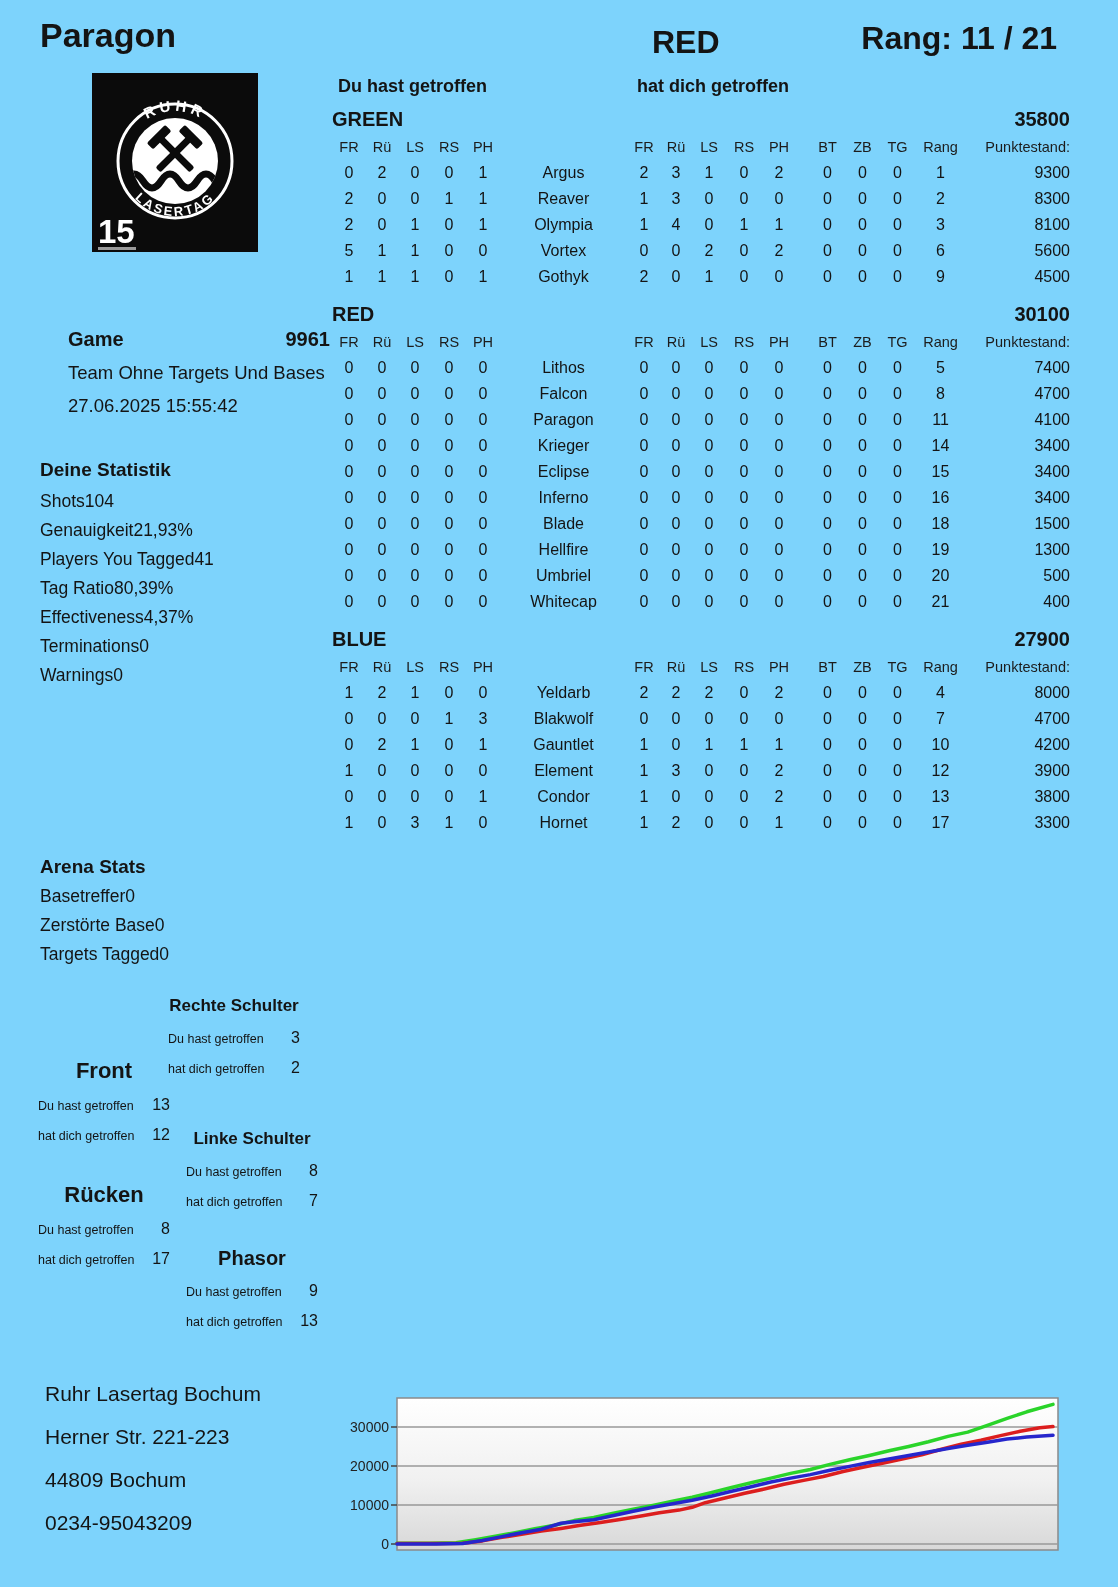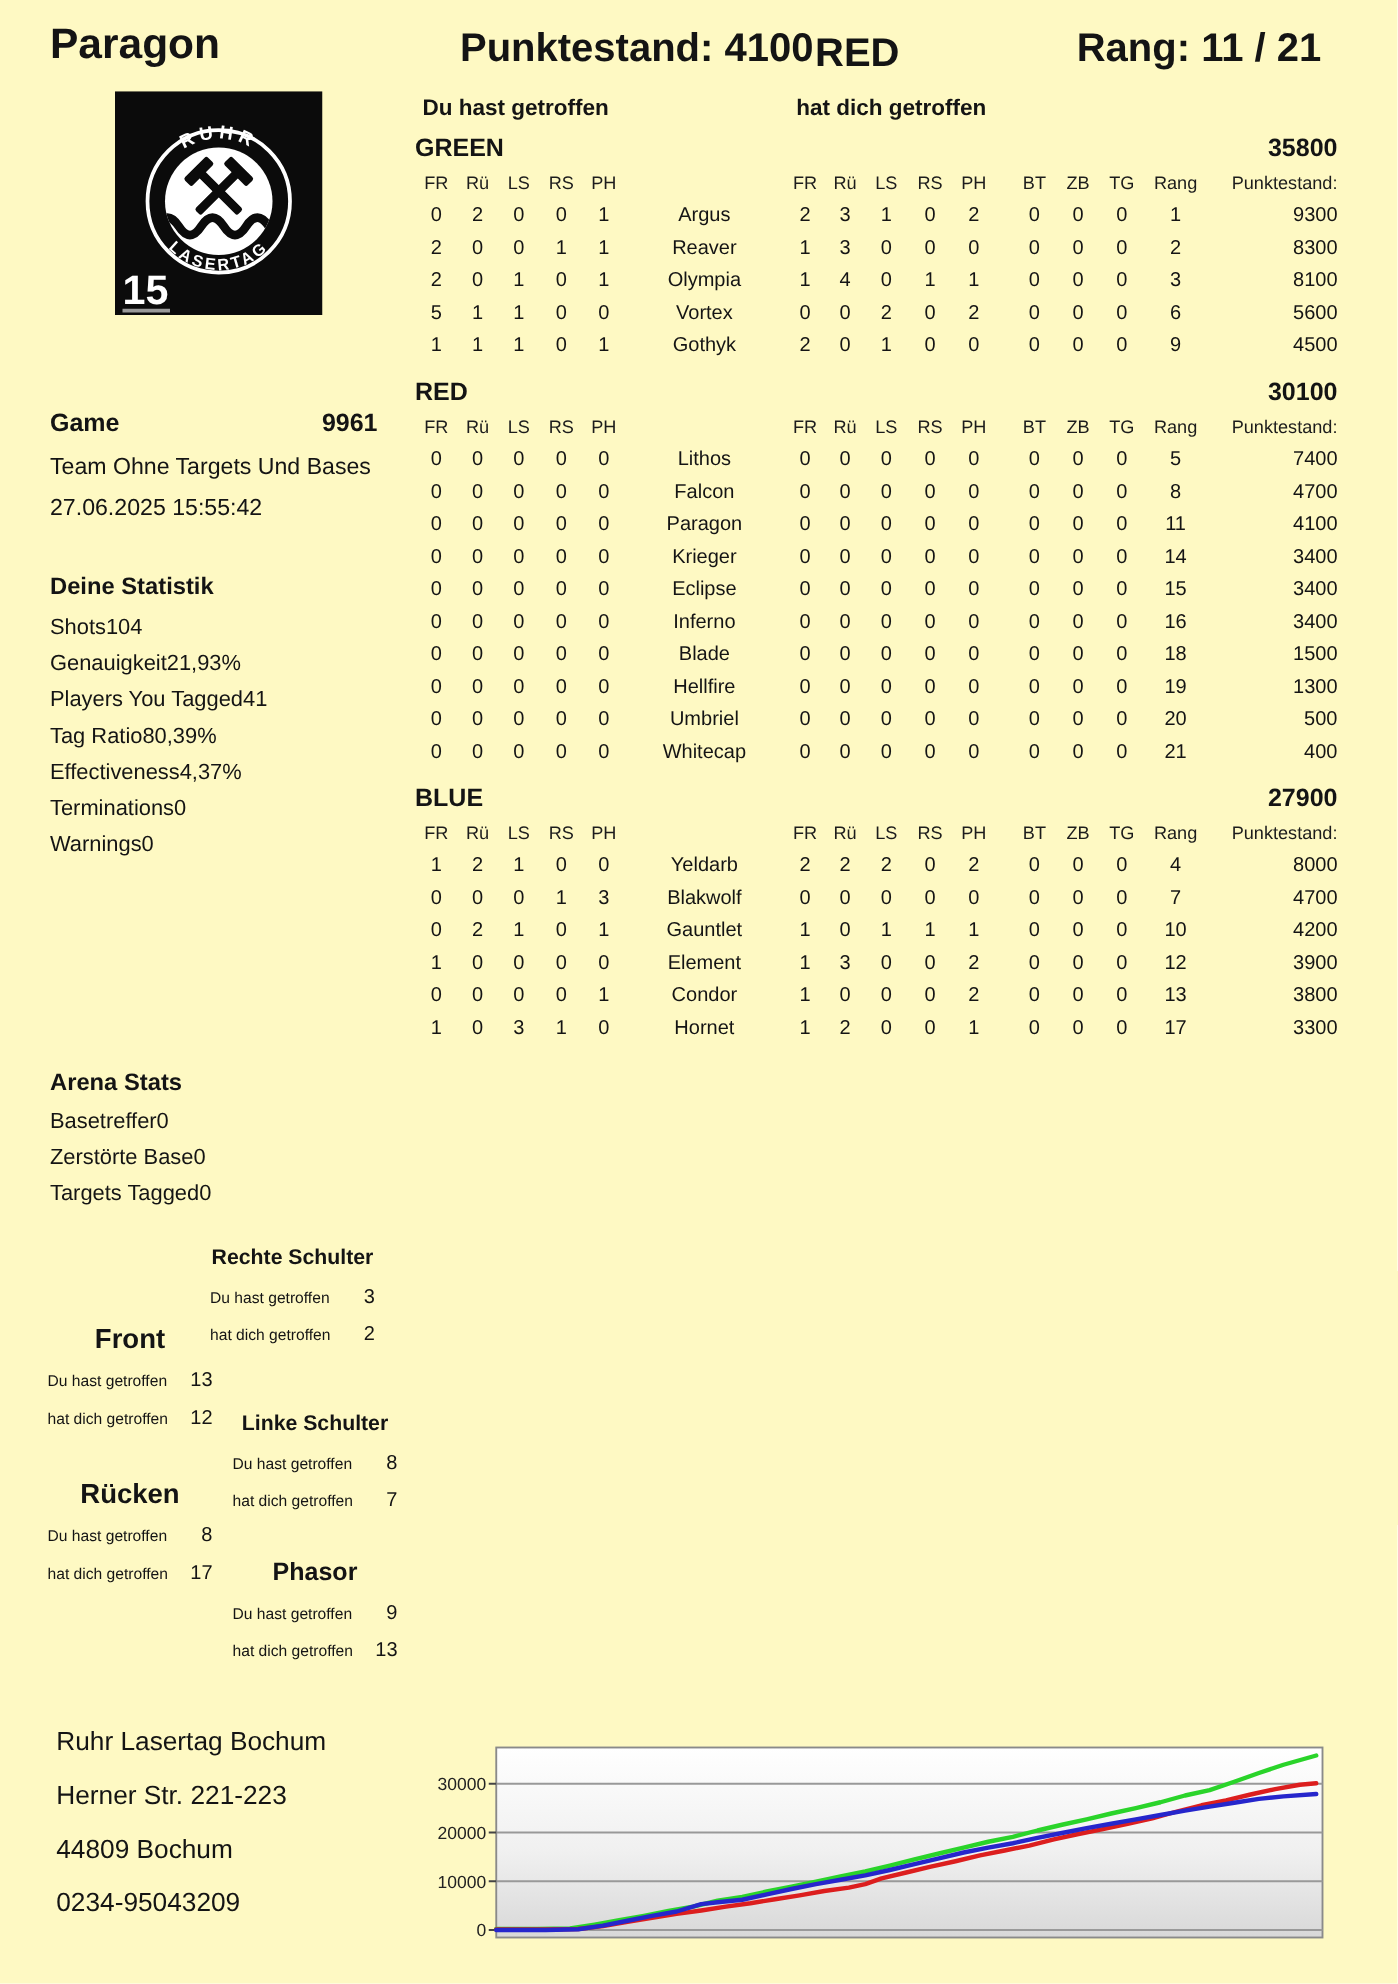--- a/index.html
+++ b/index.html
@@ -1,16 +1,16 @@
 <!DOCTYPE html>
 <html><head>
 <meta charset="utf-8">
 <style>
   html,body{margin:0;padding:0;background:#fff;}
-  .page{position:relative;width:1118px;height:1587px;background:#fef9c3;overflow:hidden;
+  .page{position:relative;width:1118px;height:1587px;background:#7dd3fc;overflow:hidden;
         font-family:"Liberation Sans",sans-serif;color:#141414;}
   .abs{position:absolute;}
   
   .hdr{font-weight:700;font-size:32px;white-space:nowrap;}
   .hdr-player{left:40px;top:16px;font-size:34px;}
   .hdr-score{left:368px;top:20px;}
   .hdr-team{left:652px;top:24px;}
   .hdr-rank{left:845px;top:20px;width:212px;text-align:right;}
   
   .hitlab{font-weight:700;font-size:18px;}
@@ -43,21 +43,20 @@
   .addr div{margin-bottom:22px;line-height:21px;}
   
   #chart-wrap{left:330px;top:1392px;width:740px;height:170px;}
 </style>
 </head>
 <body>
 
 <div class="page">
 
   <div class="abs hdr hdr-player">Paragon</div>
-  <div class="abs hdr hdr-score">Punktestand: 4100</div>
   <div class="abs hdr hdr-team">RED</div>
   <div class="abs hdr hdr-rank">Rang: 11 / 21</div>
 
   <svg class="abs" style="left:92px;top:73px;" width="166" height="179" viewBox="0 0 166 179">
     <rect x="0" y="0" width="166" height="179" fill="#0b0b0b"></rect>
     <circle cx="83" cy="88" r="57" fill="none" stroke="#fff" stroke-width="3"></circle>
     <circle cx="83" cy="88" r="43" fill="#fff"></circle>
     <defs>
       <clipPath id="logoclip">
           <circle cx="83" cy="88" r="43"></circle>
@@ -561,21 +560,21 @@
           <span class="c sp"></span>
           <span class="c ">0</span>
           <span class="c ">0</span>
           <span class="c ">0</span>
           <span class="c ">17</span>
           <span class="c score">3300</span>
         </div>
       </div>
     </div>
 
-  <div class="abs left-col" style="top:328px;">
+  <div class="abs left-col" style="top:328px;margin-left:28px;">
     <div class="g-row">
       <span>Game</span>
       <span>9961</span>
     </div>
     <div class="g-line">Team Ohne Targets Und Bases</div>
     <div class="g-line">27.06.2025 15:55:42</div>
   </div>
 
   <div class="abs left-col" style="top:443px;margin-top:16px;">
     <div class="stat-title" style="margin-bottom:6px;">Deine Statistik</div>

